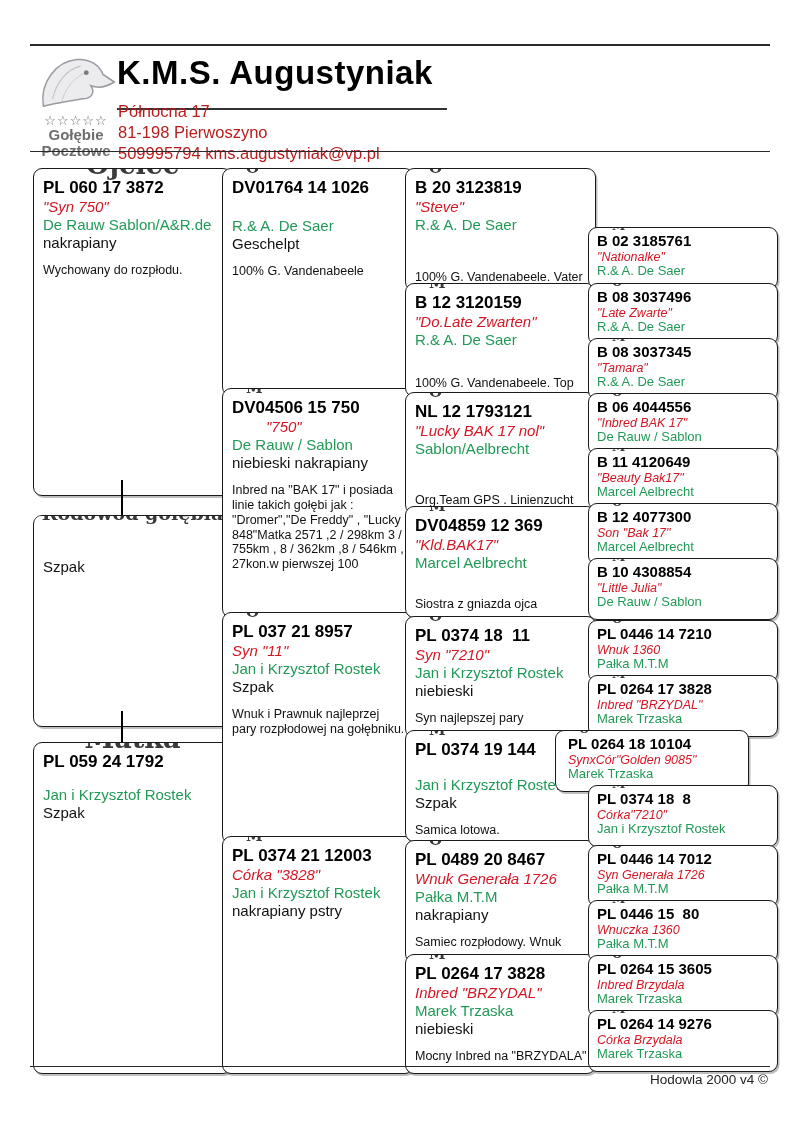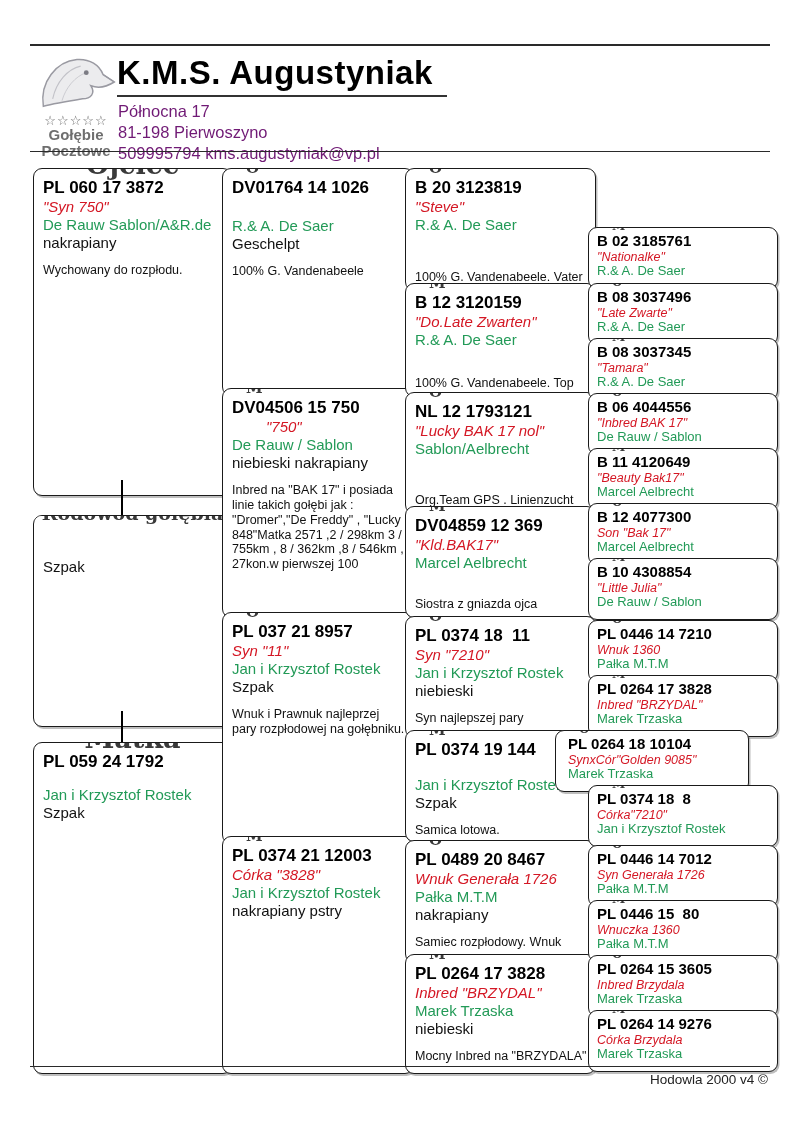--- a/index.html
+++ b/index.html
@@ -1,22 +1,22 @@
 <!DOCTYPE html>
 <html><head>
 <meta charset="utf-8">
 <style>
   html,body{margin:0;padding:0;background:#fff;}
   body{font-family:"Liberation Sans","DejaVu Sans",sans-serif;color:#000;}
   #page{position:relative;width:800px;height:1132px;background:#fff;overflow:hidden;}
   .rule{position:absolute;left:30px;width:740px;height:0;border-top:2px solid #2a2a2a;}
   
   #title{position:absolute;left:117px;top:54px;font-size:33px;font-weight:bold;letter-spacing:.5px;
-         border-bottom:2.5px solid #333;padding:0 14px 3px 0;}
-  .addr{position:absolute;left:118px;font-size:16.5px;color:#701a75;}
+         border-bottom:2.5px solid #333;padding:0 14px 16px 0;}
+  .addr{position:absolute;left:118px;font-size:16.5px;color:#b91c1c;}
   #logo{position:absolute;left:33px;top:54px;width:86px;height:96px;text-align:center;}
   #logo .stars{font-size:13px;color:#6b6b6b;letter-spacing:1px;line-height:1;}
   #logo .lbl{font-size:15px;font-weight:bold;color:#6e6e6e;line-height:1.05;}
   
   .bx{position:absolute;border:1.4px solid #1a1a1a;border-radius:9px;background:#fff;
       box-shadow:1.5px 2px 0 rgba(125,125,125,.5);padding:9px 8px 5px 9px;
       font-size:15px;line-height:1.2;overflow:hidden;}
   .tab{position:absolute;background:#fff;padding:0 7px;color:#3a3a3a;
        font-family:"DejaVu Serif","Liberation Serif",serif;font-weight:bold;}
   .om{top:-10px;left:16px;font-size:15px;letter-spacing:.5px;}

